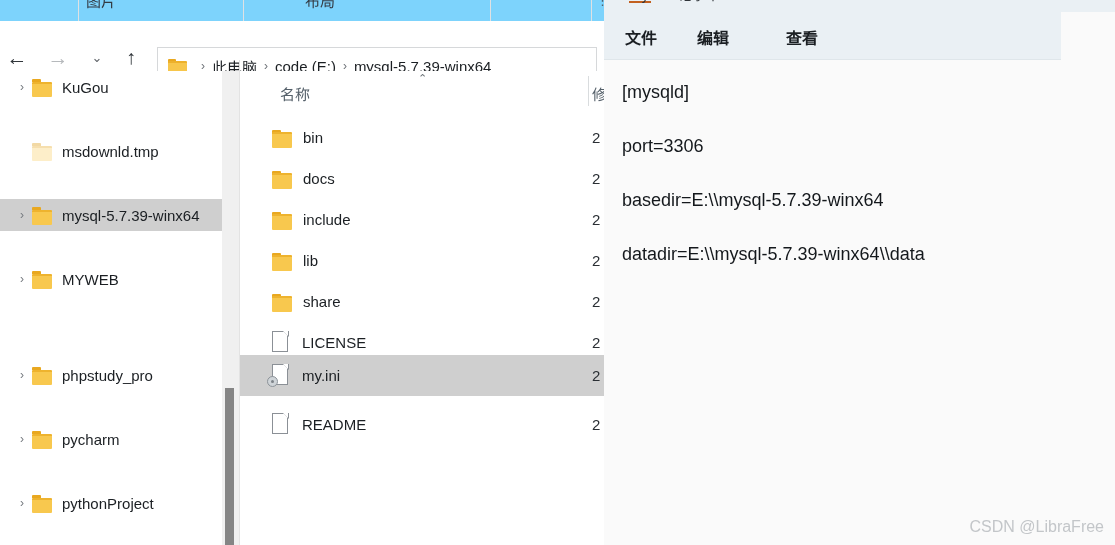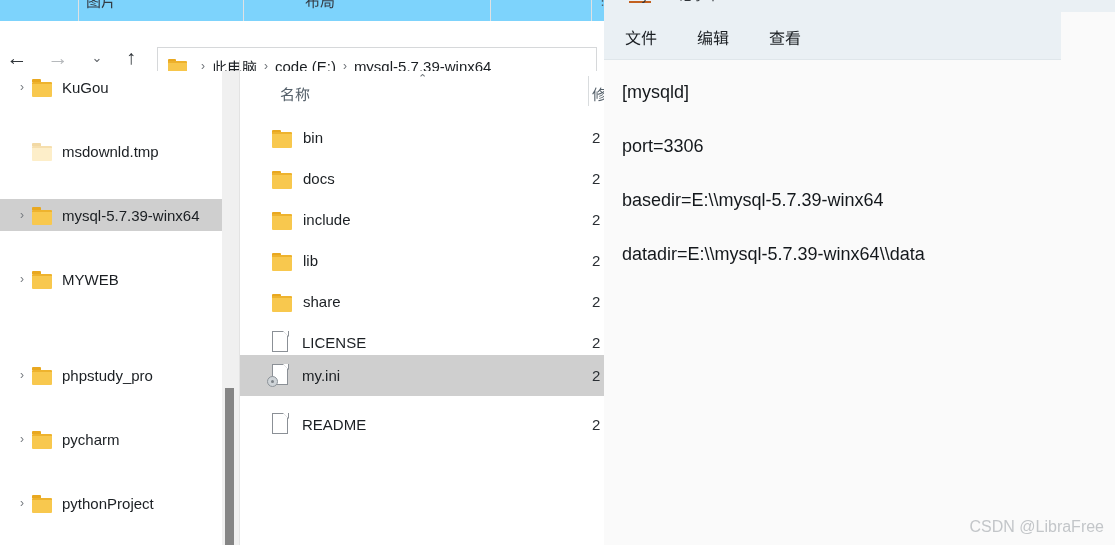--- a/index.html
+++ b/index.html
@@ -201,28 +201,28 @@
   }
   .np-tab-ghost{
     position:absolute;left:26px;top:-14px;font-size:14px;color:#2f3439;
     white-space:nowrap;line-height:18px;
   }
   .np-tab-underline{
     position:absolute;left:25px;top:1px;width:22px;height:2px;background:#c2601f;
   }
   .np-menubar{
     position:absolute;left:0;top:12px;width:457px;height:48px;
-    background:#eaf0f4;border-bottom:1px solid #dfe6ea;box-sizing:border-box;
+    background:#eaf0f4;border-bottom:1px solid #dfe6ea;box-sizing:border-box;font-weight:bold;
   }
   .np-menu{
     position:absolute;top:13px;font-size:16px;color:#1b1f23;white-space:nowrap;
   }
   .np-menu.m0{left:21px;}
   .np-menu.m1{left:93px;}
-  .np-menu.m2{left:165px;}
+  .np-menu.m2{left:182px;}
 
   .np-content{
     position:absolute;left:0;top:61px;width:511px;height:380px;
     background:#fafafa;padding:22px 0 0 18px;box-sizing:border-box;
   }
   .np-line{
     font-size:18px;color:#14181c;line-height:1;margin:0 0 36px 0;
     white-space:pre;
   }
 

